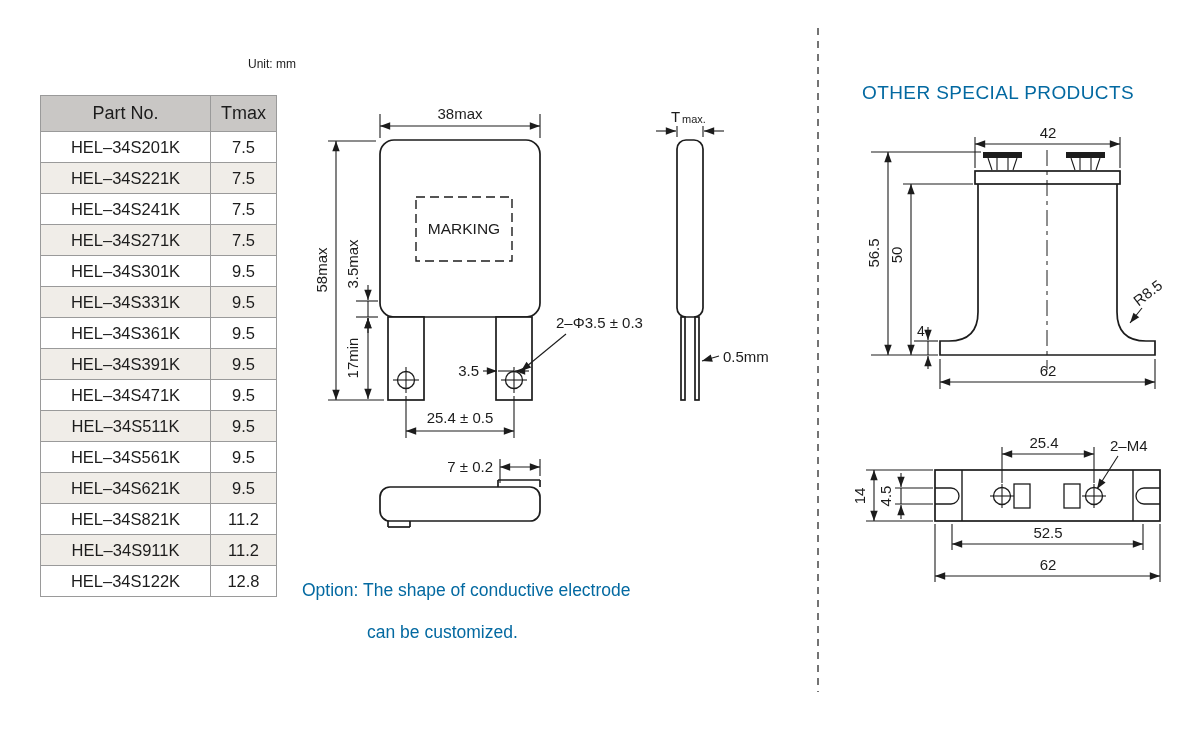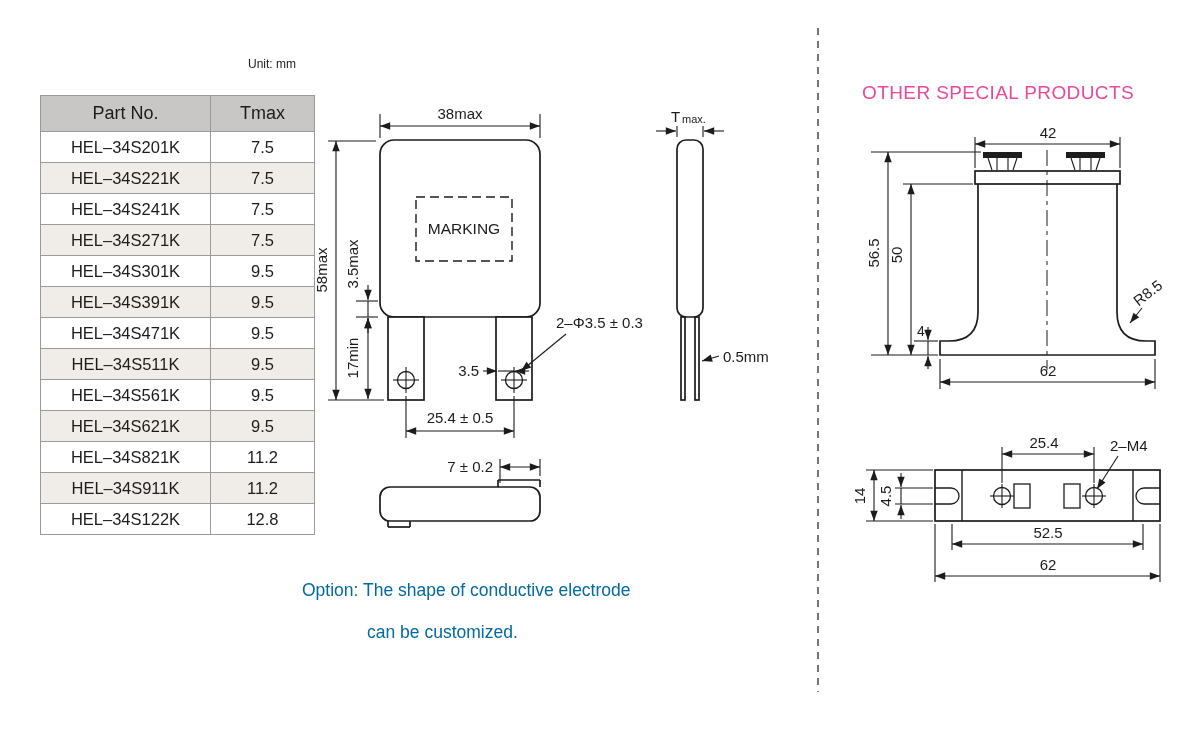--- a/index.html
+++ b/index.html
@@ -6,26 +6,26 @@
   html,body { width:1200px; height:744px; background:#ffffff; overflow:hidden;
               font-family:"Liberation Sans", sans-serif; position:relative; color:#1c1c1c; }
   .abs { position:absolute; }
 
   
   #unit-label { left:150px; top:57px; width:146px; text-align:right; font-size:12px; }
   #parts-table { position:absolute; left:40px; top:95px; border-collapse:collapse; }
   #parts-table th, #parts-table td { border:1px solid #9a9a9a; text-align:center; font-weight:400; }
   #parts-table th { background:#c9c7c5; font-size:18px; height:36px; }
   #parts-table th.col-part { width:170px;margin-top:8px; }
-  #parts-table th.col-tmax { width:104px;margin-top:11px; }
+  #parts-table th.col-tmax { width:66px;margin-top:11px; }
   #parts-table td { font-size:16.5px; height:31px;margin-top:48px; }
   #parts-table tbody tr:nth-child(even) { background:#f0ede8; }
 
   
-  #special-title { left:862px; top:82px; font-size:19px; letter-spacing:0.4px; color:#ec4899; }
+  #special-title { left:862px; top:82px; font-size:19px; letter-spacing:0.4px; color:#0369a1; }
   .option-line { font-size:17.5px; color:#0369a1; }
   #option-line1 { left:302px; top:580px; }
   #option-line2 { left:367px; top:610px;margin-top:12px; }
 
   
   svg#drawing { position:absolute; left:0; top:0; }
   svg line { stroke:#1c1c1c; stroke-width:1.1; }
   svg .part { stroke:#1c1c1c; stroke-width:1.7; fill:#ffffff; }
   svg .thin { stroke:#1c1c1c; stroke-width:1.3; fill:none; }
   svg .dashbox { stroke:#1c1c1c; stroke-width:1.4; fill:none; stroke-dasharray:9 5; }
@@ -61,20 +61,28 @@
       </tr>
     <tr>
         <td>HEL–34S271K</td>
         <td>7.5</td>
       </tr>
     <tr>
         <td>HEL–34S301K</td>
         <td>9.5</td>
       </tr>
     <tr>
+        <td>HEL–34S331K</td>
+        <td>9.5</td>
+      </tr>
+    <tr>
+        <td>HEL–34S361K</td>
+        <td>9.5</td>
+      </tr>
+    <tr>
         <td>HEL–34S391K</td>
         <td>9.5</td>
       </tr>
     <tr>
         <td>HEL–34S471K</td>
         <td>9.5</td>
       </tr>
     <tr>
         <td>HEL–34S511K</td>
         <td>9.5</td>

